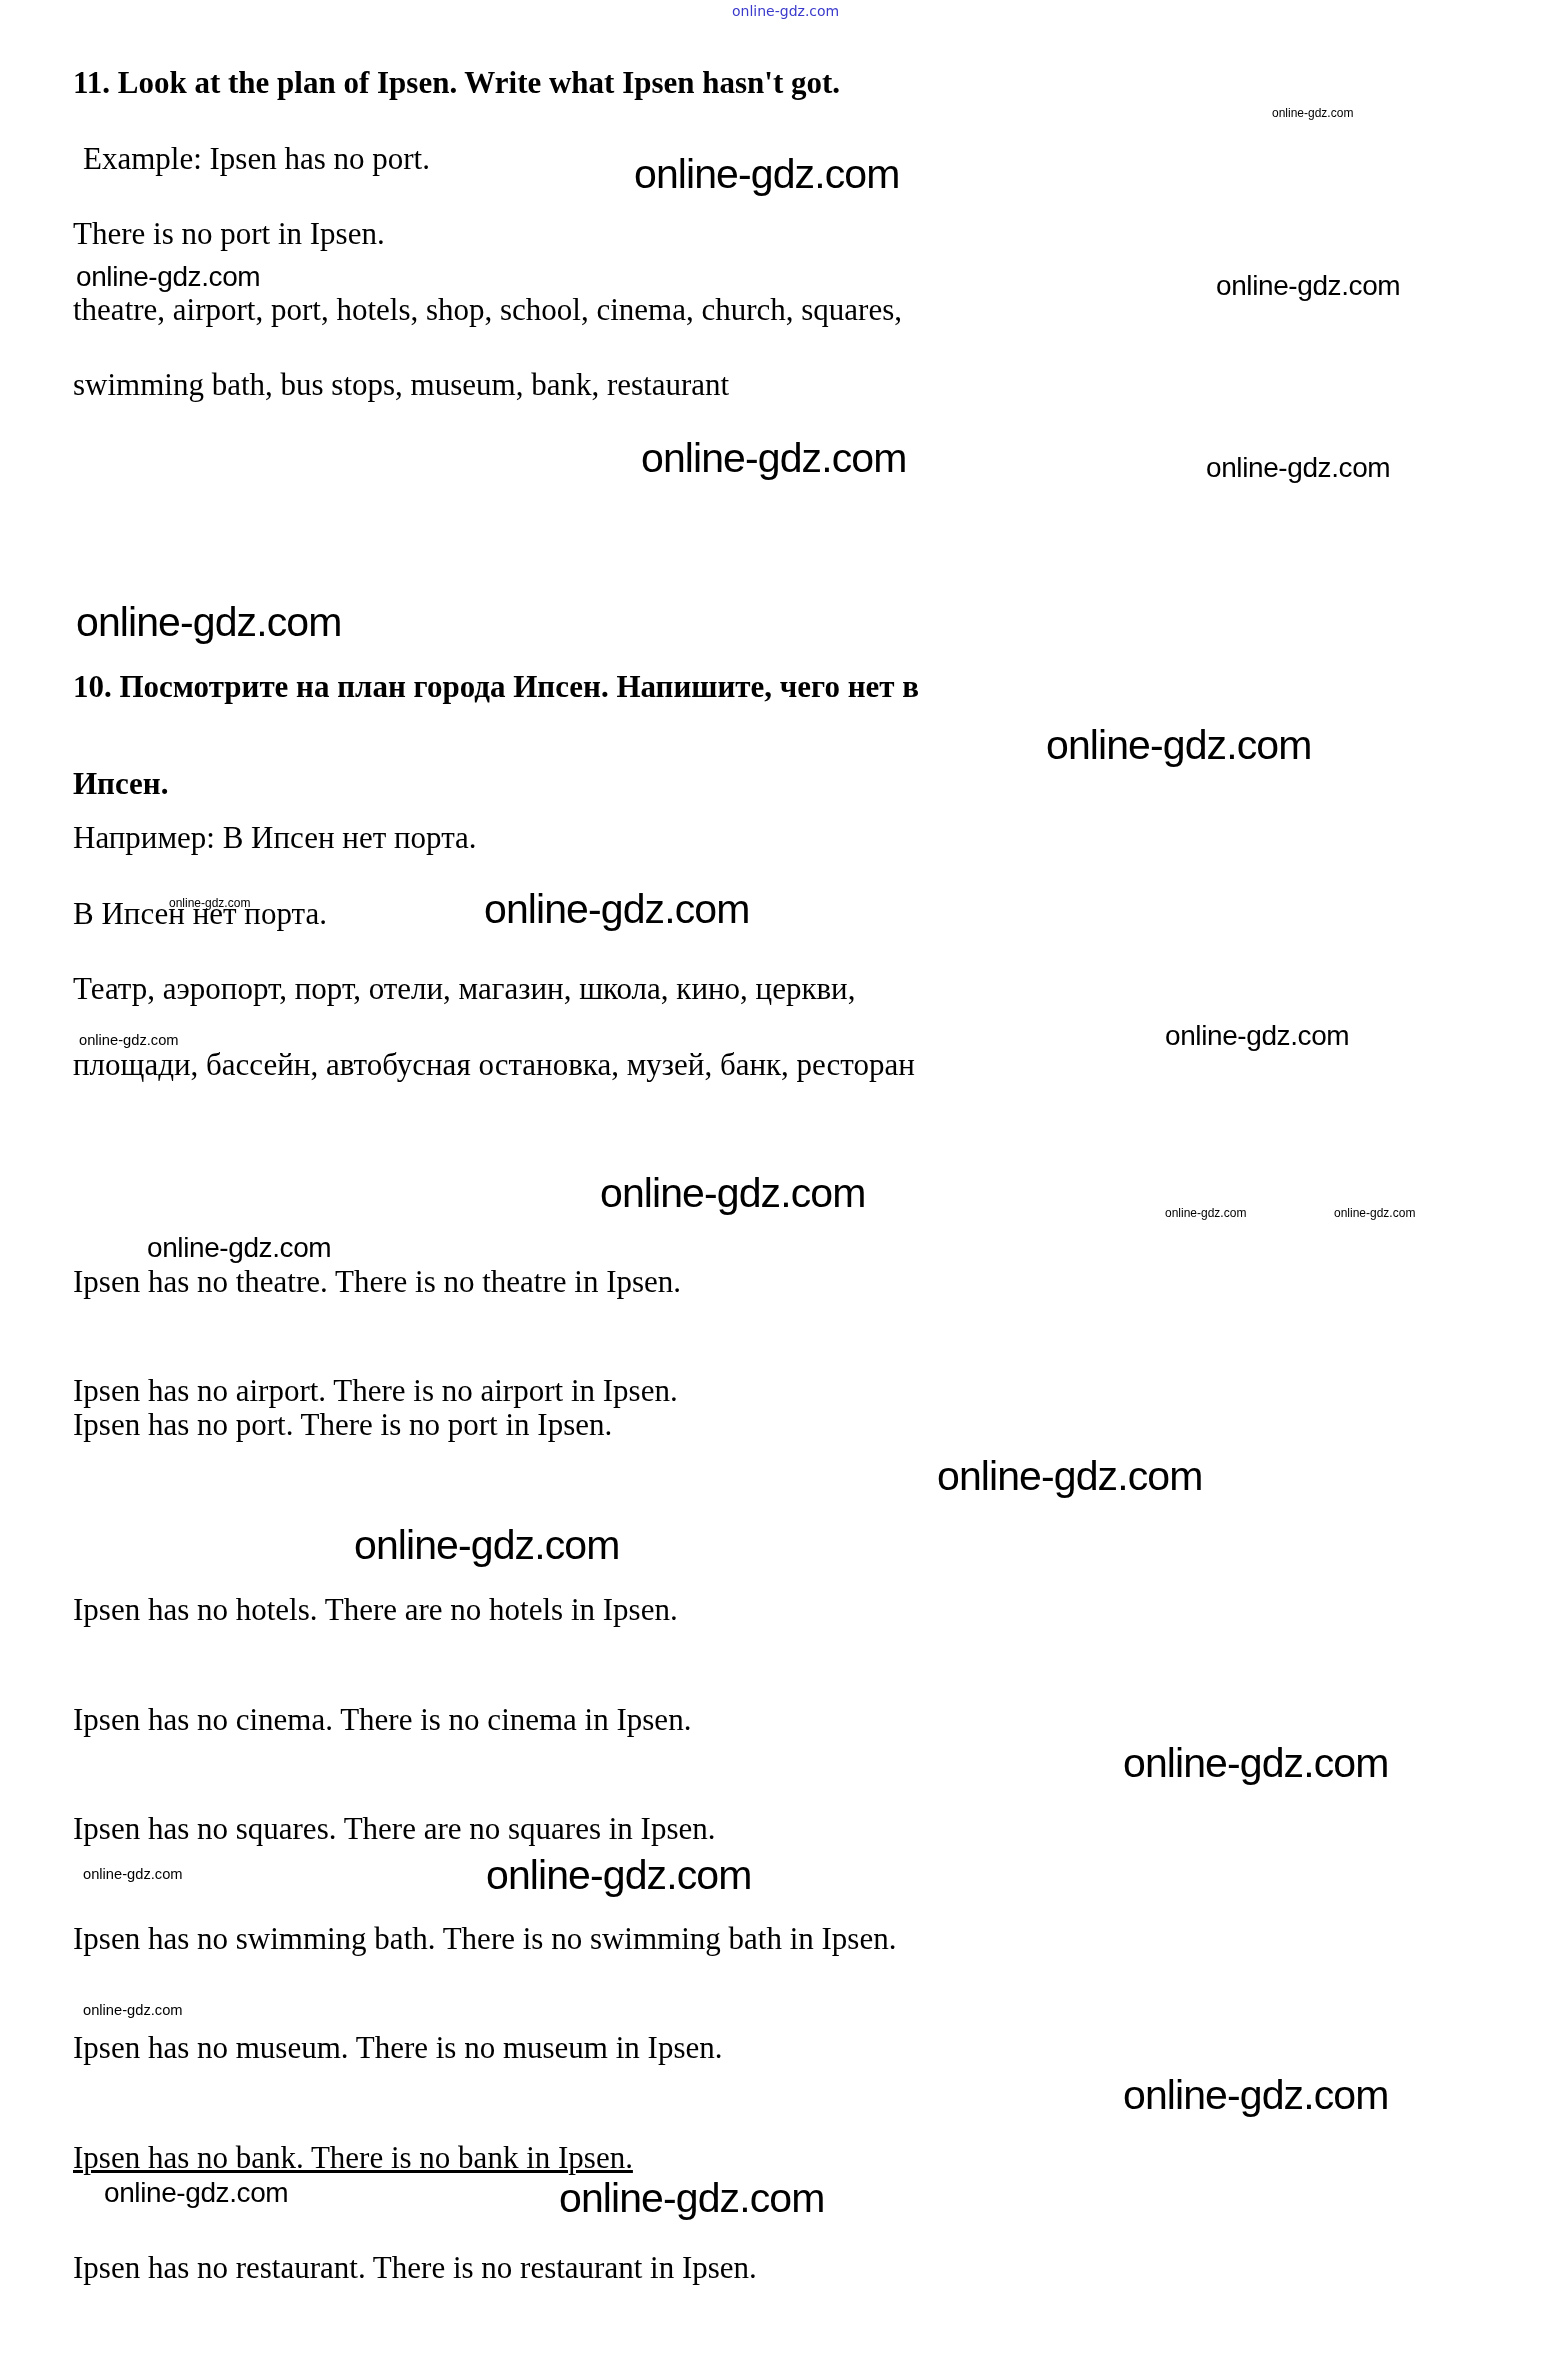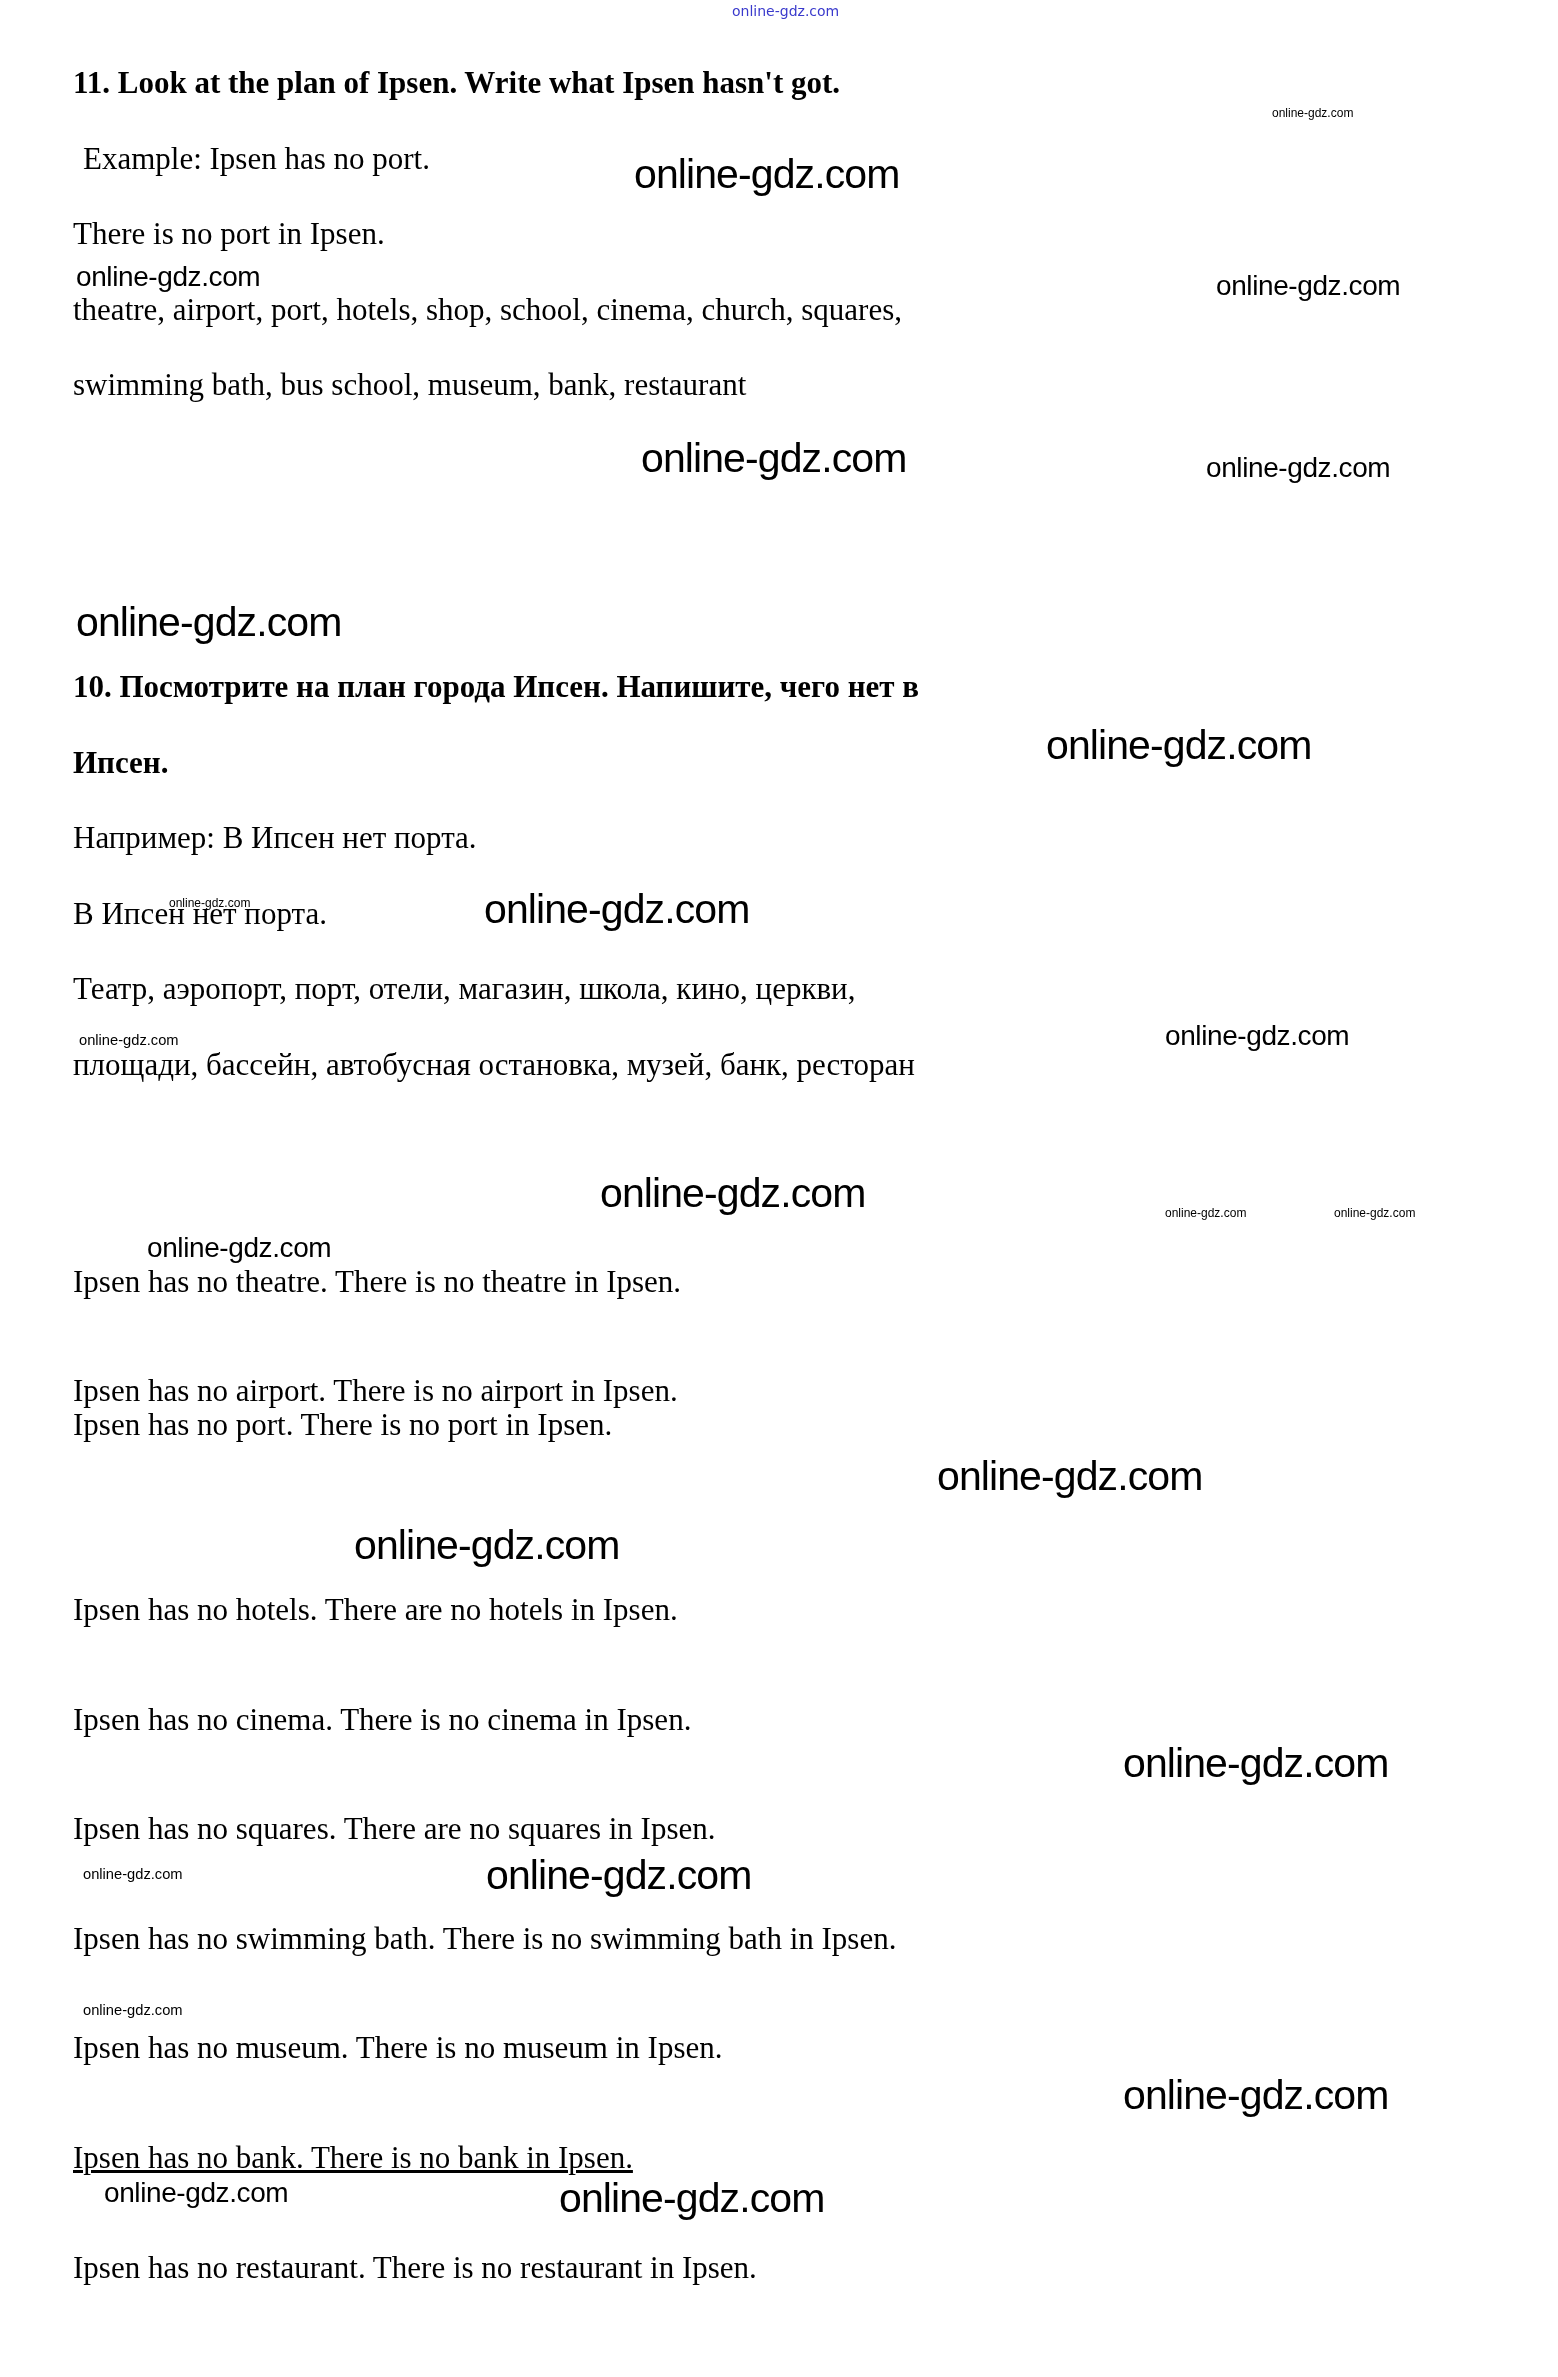--- a/index.html
+++ b/index.html
@@ -21,24 +21,24 @@
 </style>
 </head>
 <body>
 
 <div class="wm wm-top">online-gdz.com</div>
 
 <div class="line bold" style="top:67px;">11. Look at the plan of Ipsen. Write what Ipsen hasn't got.</div>
 <div class="line" style="top:143px;margin-left:10px;">Example: Ipsen has no port.</div>
 <div class="line" style="top:218px;">There is no port in Ipsen.</div>
 <div class="line" style="top:294px;">theatre, airport, port, hotels, shop, school, cinema, church, squares,</div>
-<div class="line" style="top:369px;">swimming bath, bus school, museum, bank, restaurant</div>
+<div class="line" style="top:369px;">swimming bath, bus stops, museum, bank, restaurant</div>
 
 <div class="line bold" style="top:671px;">10. Посмотрите на план города Ипсен. Напишите, чего нет в</div>
-<div class="line bold" style="top:747px;">Ипсен.</div>
+<div class="line bold" style="top:768px;">Ипсен.</div>
 <div class="line" style="top:822px;">Например: В Ипсен нет порта.</div>
 <div class="line" style="top:898px;">В Ипсен нет порта.</div>
 <div class="line" style="top:973px;">Театр, аэропорт, порт, отели, магазин, школа, кино, церкви,</div>
 <div class="line" style="top:1049px;">площади, бассейн, автобусная остановка, музей, банк, ресторан</div>
 
 <div class="line" style="top:1266px;">Ipsen has no theatre. There is no theatre in Ipsen.</div>
 <div class="line" style="top:1375px;">Ipsen has no airport. There is no airport in Ipsen.</div>
 <div class="line" style="top:1409px;">Ipsen has no port. There is no port in Ipsen.</div>
 <div class="line" style="top:1594px;">Ipsen has no hotels. There are no hotels in Ipsen.</div>
 <div class="line" style="top:1704px;">Ipsen has no cinema. There is no cinema in Ipsen.</div>

